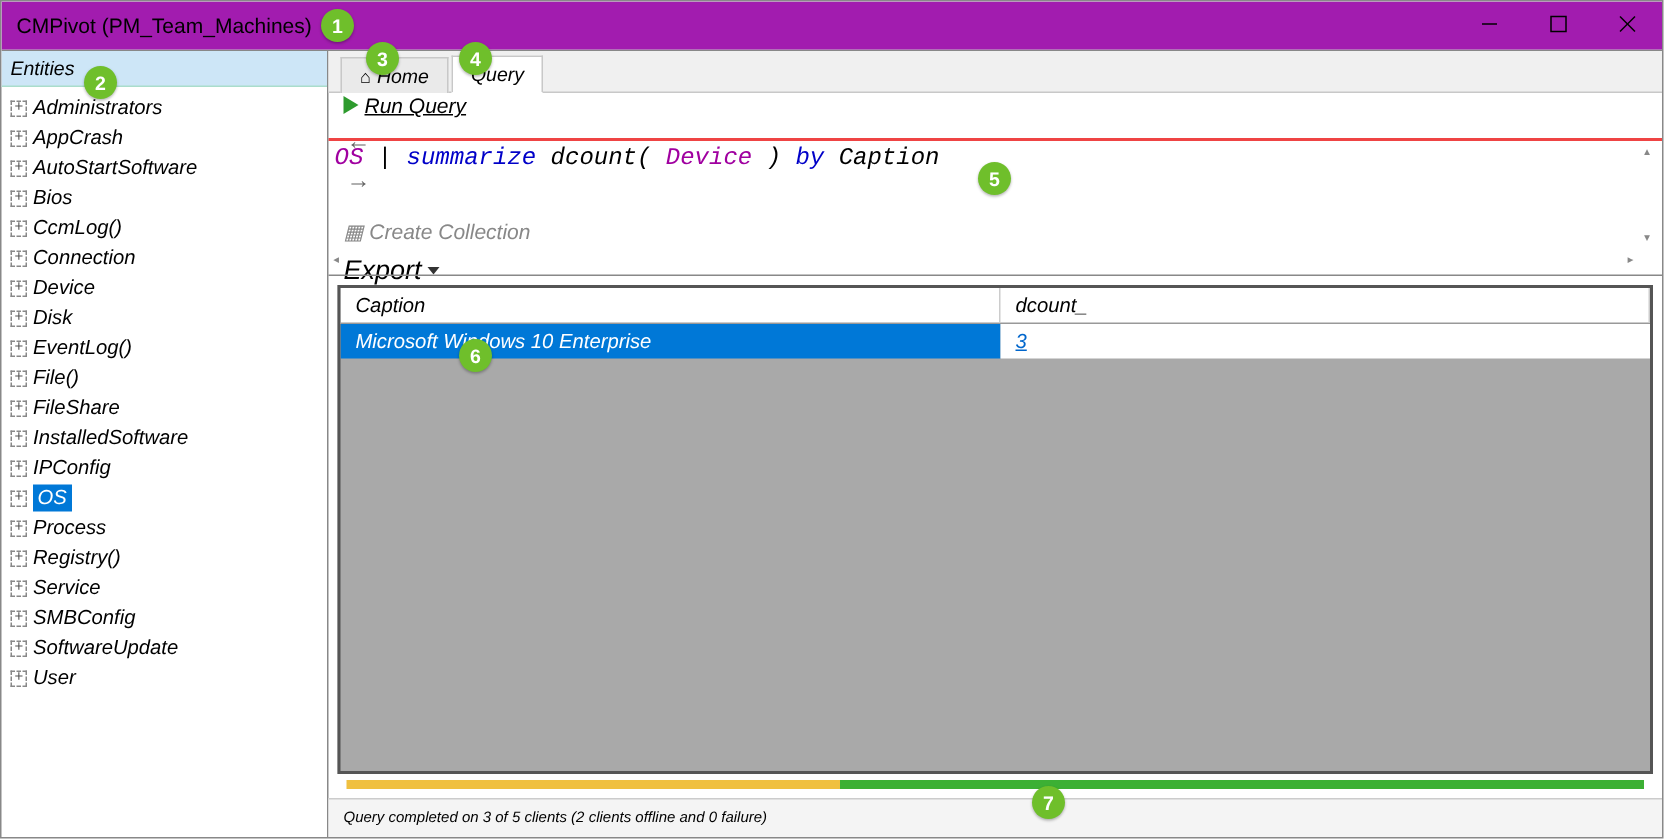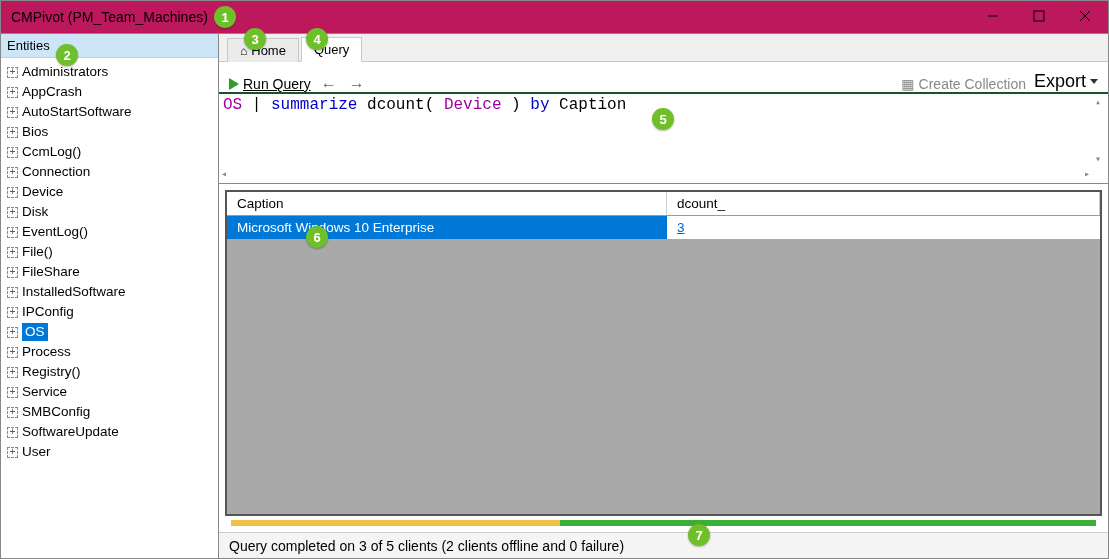--- a/index.html
+++ b/index.html
@@ -1,41 +1,41 @@
 <!DOCTYPE html>
 <html><head>
 <meta charset="utf-8">
 <style>
   * { box-sizing: border-box; margin: 0; padding: 0; }
   body { font-family: "Segoe UI", Tahoma, sans-serif; font-size: 13px; color: #000; background: #fff; width: 1109px; height: 559px; overflow: hidden; border: 1px solid #888; }
 
-  .titlebar { height: 32px; display: flex; align-items: center; padding-left: 10px; background: #be185d; position: relative; }
+  .titlebar { height: 32px; display: flex; align-items: center; padding-left: 10px; background: #a21caf; position: relative; }
   .titlebar .title { font-size: 14px; }
   .winbtns { position: absolute; right: 0; top: 0; display: flex; height: 30px; }
   .winbtn { width: 46px; display: flex; align-items: center; justify-content: center; font-size: 14px; }
   .winbtn svg { stroke: #000; }
 
-  .clientarea { display: flex; height: calc(100% - 32px); border-top: 1px solid #888; }
+  .clientarea { display: flex; height: calc(100% - 32px); border-top: 1px solid #888; font-style: italic; }
 
   .sidebar { width: 218px; border-right: 1px solid #888; display: flex; flex-direction: column; }
   .sidebar-header { background: #cde6f7; border-bottom: 1px solid #adc; padding: 4px 6px; font-size: 13px; }
   .sidebar-list { padding: 4px 2px; overflow-y: auto; }
   .entity-row { display: flex; align-items: center; padding: 1px 4px; font-size: 13.5px; line-height: 18px; }
   .plusbox { width: 11px; height: 11px; border: 1px solid #888; margin-right: 4px; display: flex; align-items: center; justify-content: center; font-size: 10px; line-height: 10px; color: #555; background: #fff; }
   .plusbox.dotted { border-style: dashed; }
   .entity-label.selected { background: #0078d7; color: #fff; padding: 0 3px; }
 
   .main { flex: 1; display: flex; flex-direction: column; }
 
   .tabs { height: 28px; background: #f0f0f0; border-bottom: 1px solid #c8c8c8; display: flex; align-items: flex-end; padding-left: 8px; }
   .tab { padding: 4px 12px; font-size: 13px; background: #eaeaea; border: 1px solid #c8c8c8; border-bottom: none; margin-right: 2px; display: flex; align-items: center; gap: 4px; position: relative; top: 1px; }
   .tab.active { background: #fff; border-bottom: 1px solid #fff; }
   .home-icon { font-size: 12px; }
 
-  .toolbar { height: 32px; border-bottom: 2px solid #14532d; display: flex; align-items: flex-end; padding: 0 10px; gap: 8px; }
+  .toolbar { height: 32px; border-bottom: 2px solid #ef4444; display: flex; align-items: flex-start; padding: 0 10px; gap: 8px; flex-direction: column; }
   .toolbar .run { display: flex; align-items: center; gap: 4px; text-decoration: underline; font-size: 14px; }
   .play-tri { width: 0; height: 0; border-left: 10px solid #2e9b2e; border-top: 6px solid transparent; border-bottom: 6px solid transparent; }
   .navarr { color: #666; font-size: 16px; padding: 0 2px; }
   .toolbar-spacer { flex: 1; }
   .create-coll { color: #888; display: flex; align-items: center; gap: 4px; font-size: 14px; }
   .export { font-size: 18px; display: flex; align-items: center; gap: 4px; }
   .caret-down { width: 0; height: 0; border-left: 4px solid transparent; border-right: 4px solid transparent; border-top: 5px solid #333; }
 
   .editor { height: 90px; border-bottom: 1px solid #888; padding: 2px 4px; font-family: "Consolas", "Courier New", monospace; font-size: 16px; position: relative; white-space: pre; overflow: hidden; }
   .tok-key { color: #0000c8; }
@@ -53,21 +53,21 @@
   .grid-row { display: flex; }
   .grid-cell { padding: 4px 10px; font-size: 13.5px; }
   .grid-cell.c1 { width: 440px; background: #0078d7; color: #fff; }
   .grid-cell.c2 { flex: 1; background: #fff; }
   .grid-cell.c2 a { color: #0066cc; text-decoration: underline; }
 
   .progress { height: 6px; display: flex; margin: 4px 6px 0 6px; }
   .progress .p1 { width: 38%; background: #f0c040; }
   .progress .p2 { flex: 1; background: #3cb034; }
 
-  .statusbar { height: 26px; border-top: 1px solid #ccc; display: flex; align-items: center; padding: 0 10px; font-size: 14px; background: #f4f4f4; }
+  .statusbar { height: 26px; border-top: 1px solid #ccc; display: flex; align-items: center; padding: 0 10px; font-size: 10px; background: #f4f4f4; }
   .status-left { }
   .status-right { margin-left: auto; }
 
   .callout { position: absolute; width: 22px; height: 22px; border-radius: 50%; background: #6fbf2b; color: #fff; font-weight: bold; font-size: 13px; display: flex; align-items: center; justify-content: center; box-shadow: 0 1px 2px rgba(0,0,0,0.3); z-index: 100; }
 </style>
 </head>
 <body>
 
 <div class="titlebar">
   <span class="title">CMPivot (PM_Team_Machines)</span>

